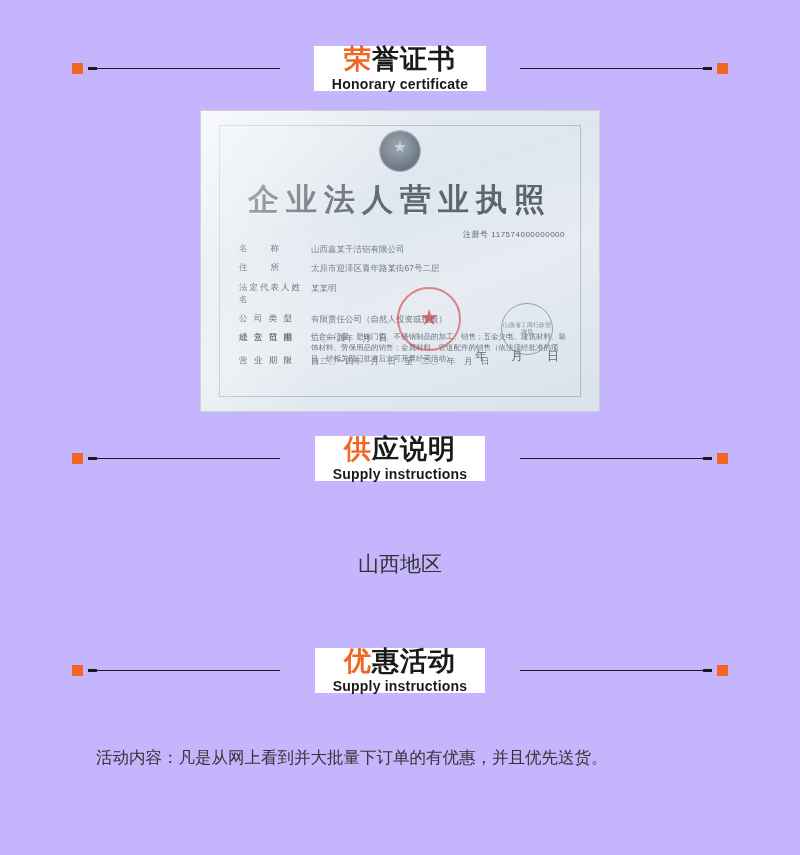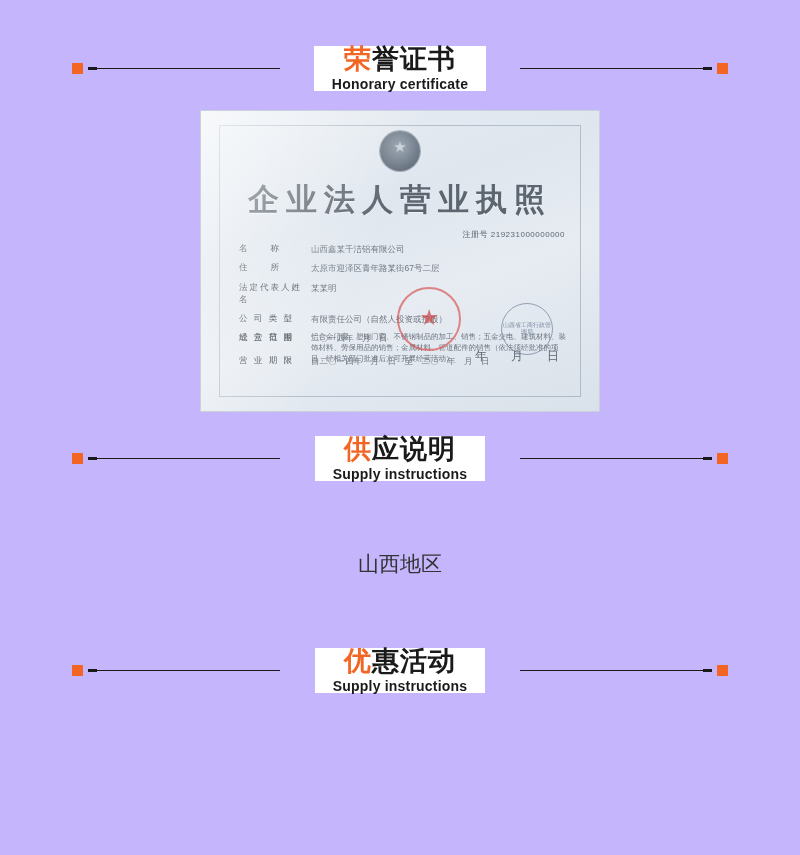--- a/index.html
+++ b/index.html
@@ -250,21 +250,21 @@
     </div>
   </div>
 
   <div class="cert-wrap">
     <div class="cert">
       <div class="inner-border"></div>
       <div class="emblem"></div>
       <div class="cert-title">企业法人营业执照</div>
       <div class="reg-no">
         <span>注册号</span>
-        <span>219231000000000</span>
+        <span>117574000000000</span>
       </div>
 
       <div class="rows">
         <div class="row">
           <div class="lbl">名　　称</div>
           <div class="val">山西鑫某千洁铝有限公司</div>
         </div>
         <div class="row">
           <div class="lbl">住　　所</div>
           <div class="val">太原市迎泽区青年路某街67号二层</div>
@@ -327,16 +327,17 @@
     <div class="tick r"></div>
     <div class="head-text">
       <div class="head-cn">
         <span class="o">优</span><span class="k">惠活动</span>
       </div>
       <div class="head-en">Supply instructions</div>
     </div>
   </div>
 
   <div class="promo">
+    <p>活动内容：凡是从网上看到并大批量下订单的有优惠，并且优先送货。</p>
 
   </div>
 
 </div>
 
 </body></html>

